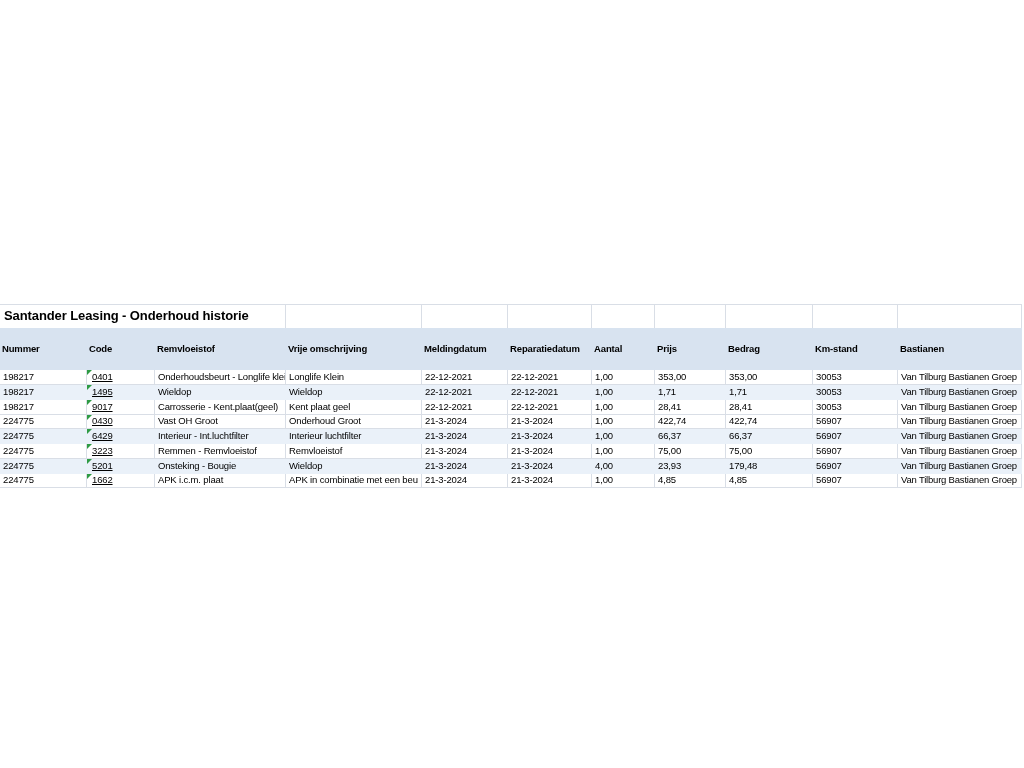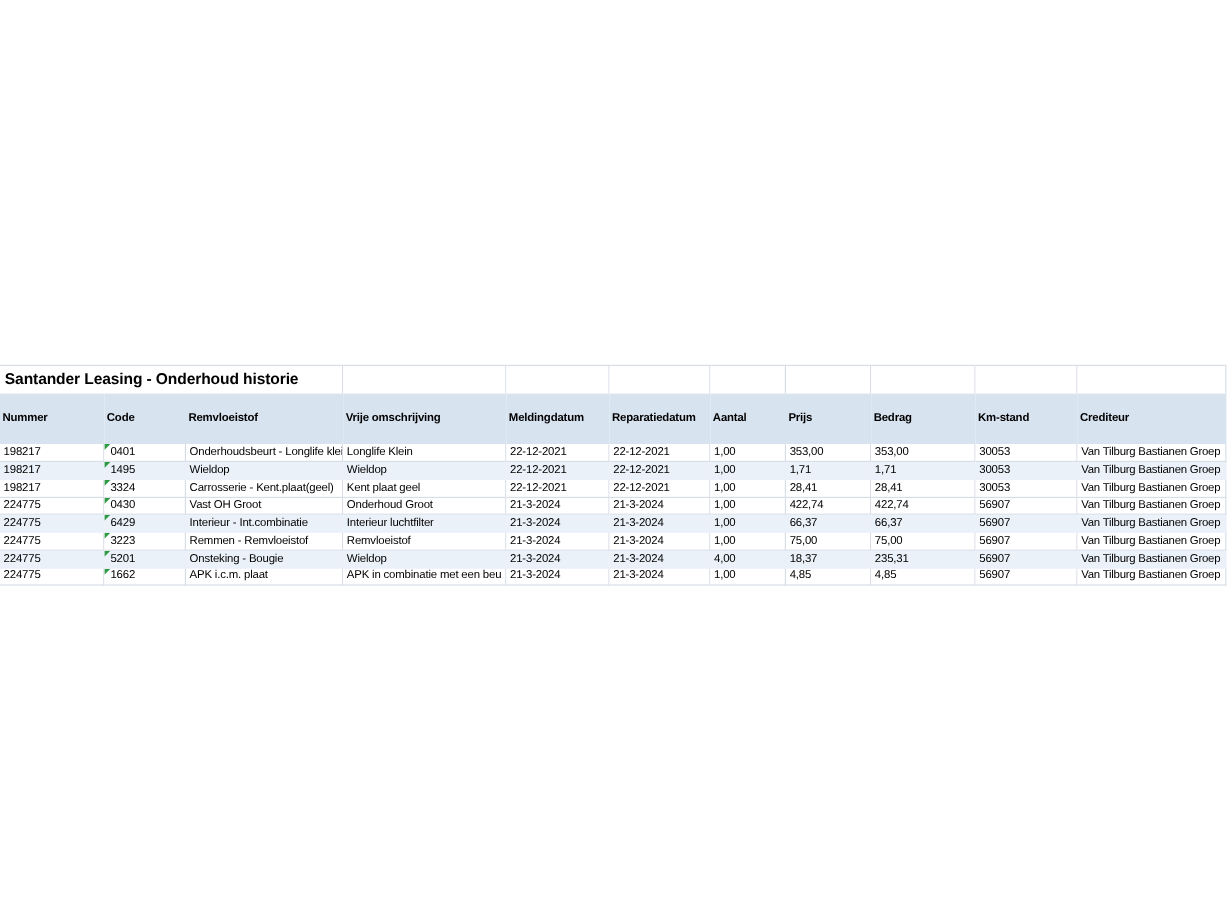--- a/index.html
+++ b/index.html
@@ -71,21 +71,21 @@
     letter-spacing: -0.15px;
   }
   tbody tr.band td {
     background: var(--band-fill);
     border-right-color: var(--band-fill);
     border-bottom-color: var(--band-fill);
   }
   .ar { }
   .al { text-align: left; }
   .cred { letter-spacing: -0.2px; }
-  .code-cell { position: relative; padding-left: 5px; }
+  .code-cell { position: relative; padding-left: 5px; text-decoration: underline; }
   .tri {
     position: absolute;
     top: 0;
     left: 0;
     width: 0;
     height: 0;
     border-top: 5px solid var(--indicator);
     border-right: 5px solid transparent;
   }
 </style>
@@ -123,21 +123,21 @@
           <th>Nummer</th>
           <th>Code</th>
           <th>Remvloeistof</th>
           <th>Vrije omschrijving</th>
           <th>Meldingdatum</th>
           <th>Reparatiedatum</th>
           <th>Aantal</th>
           <th>Prijs</th>
           <th>Bedrag</th>
           <th>Km-stand</th>
-          <th>Crediteur</th>
+          <th>Bastianen</th>
         </tr>
     </thead>
     <tbody id="table-body">
         <tr>
           <td class="ar">198217</td>
           <td class="al code-cell"><span class="tri"></span><span>0401</span></td>
           <td class="al">Onderhoudsbeurt - Longlife klei</td>
           <td class="al">Longlife Klein</td>
           <td class="ar">22-12-2021</td>
           <td class="ar">22-12-2021</td>
@@ -155,21 +155,21 @@
           <td class="ar">22-12-2021</td>
           <td class="ar">22-12-2021</td>
           <td class="ar">1,00</td>
           <td class="ar">1,71</td>
           <td class="ar">1,71</td>
           <td class="ar">30053</td>
           <td class="al cred">Van Tilburg Bastianen Groep</td>
         </tr>
         <tr>
           <td class="ar">198217</td>
-          <td class="al code-cell"><span class="tri"></span><span>3324</span></td>
+          <td class="al code-cell"><span class="tri"></span><span>9017</span></td>
           <td class="al">Carrosserie - Kent.plaat(geel)</td>
           <td class="al">Kent plaat geel</td>
           <td class="ar">22-12-2021</td>
           <td class="ar">22-12-2021</td>
           <td class="ar">1,00</td>
           <td class="ar">28,41</td>
           <td class="ar">28,41</td>
           <td class="ar">30053</td>
           <td class="al cred">Van Tilburg Bastianen Groep</td>
         </tr>
@@ -182,21 +182,21 @@
           <td class="ar">21-3-2024</td>
           <td class="ar">1,00</td>
           <td class="ar">422,74</td>
           <td class="ar">422,74</td>
           <td class="ar">56907</td>
           <td class="al cred">Van Tilburg Bastianen Groep</td>
         </tr>
         <tr class="band">
           <td class="ar">224775</td>
           <td class="al code-cell"><span class="tri"></span><span>6429</span></td>
-          <td class="al">Interieur - Int.combinatie</td>
+          <td class="al">Interieur - Int.luchtfilter</td>
           <td class="al">Interieur luchtfilter</td>
           <td class="ar">21-3-2024</td>
           <td class="ar">21-3-2024</td>
           <td class="ar">1,00</td>
           <td class="ar">66,37</td>
           <td class="ar">66,37</td>
           <td class="ar">56907</td>
           <td class="al cred">Van Tilburg Bastianen Groep</td>
         </tr>
         <tr>
@@ -213,22 +213,22 @@
           <td class="al cred">Van Tilburg Bastianen Groep</td>
         </tr>
         <tr class="band">
           <td class="ar">224775</td>
           <td class="al code-cell"><span class="tri"></span><span>5201</span></td>
           <td class="al">Onsteking - Bougie</td>
           <td class="al">Wieldop</td>
           <td class="ar">21-3-2024</td>
           <td class="ar">21-3-2024</td>
           <td class="ar">4,00</td>
-          <td class="ar">18,37</td>
-          <td class="ar">235,31</td>
+          <td class="ar">23,93</td>
+          <td class="ar">179,48</td>
           <td class="ar">56907</td>
           <td class="al cred">Van Tilburg Bastianen Groep</td>
         </tr>
         <tr>
           <td class="ar">224775</td>
           <td class="al code-cell"><span class="tri"></span><span>1662</span></td>
           <td class="al">APK i.c.m. plaat</td>
           <td class="al">APK in combinatie met een beu</td>
           <td class="ar">21-3-2024</td>
           <td class="ar">21-3-2024</td>

